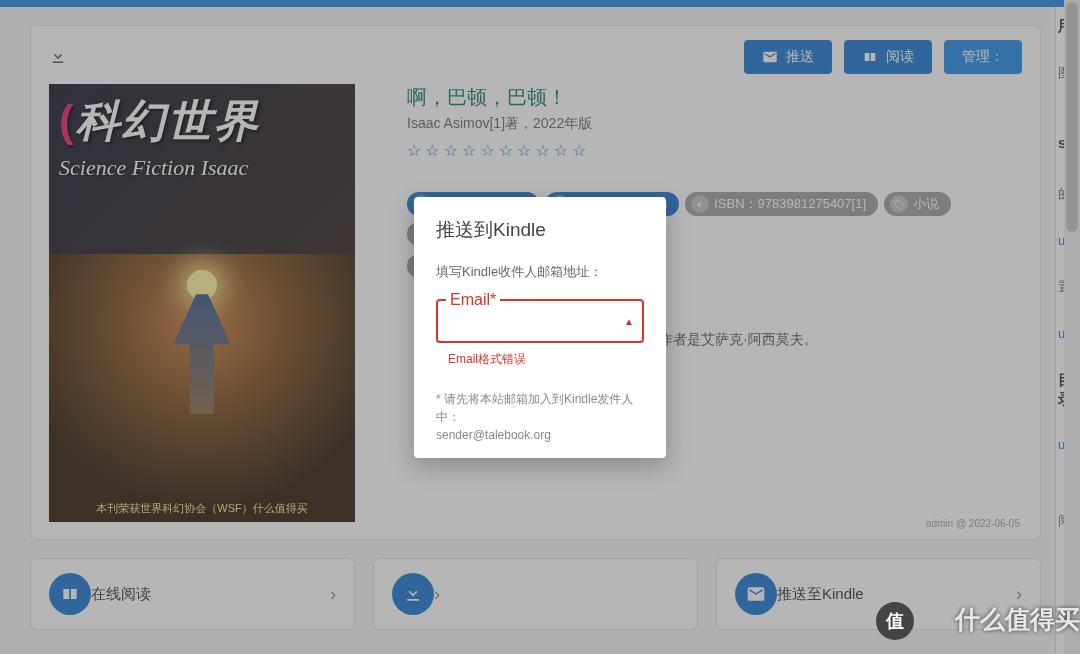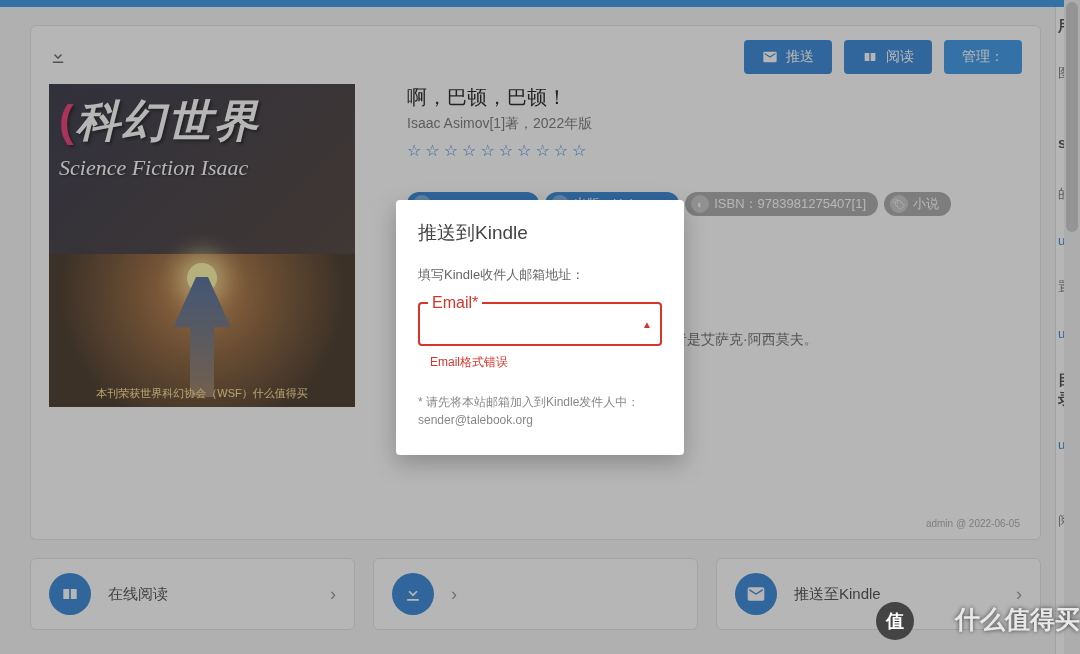--- a/index.html
+++ b/index.html
@@ -18,54 +18,54 @@
   .card { background: #fff; border: 1px solid #e0e0e0; border-radius: 6px; padding: 14px 18px 10px 18px; position: relative; min-height: 515px; }
 
   .top-row { display: flex; justify-content: space-between; align-items: center; margin-bottom: 10px; }
   .dl-icon { color: #555; }
 
   .action-btns { display: flex; gap: 12px; }
   .btn { background: #1976d2; color: #fff; border: none; border-radius: 4px; padding: 8px 18px; font-size: 14px; display: flex; align-items: center; gap: 8px; cursor: pointer; }
   .btn.light { background: #1e88e5; }
 
   .body-row { display: flex; gap: 52px; }
-  .cover { width: 306px; height: 323px; background: linear-gradient(135deg,#1a1a2e,#3d2a1a); position: relative; overflow: hidden; flex-shrink: 0; }
+  .cover { width: 306px; height: 438px; background: linear-gradient(135deg,#1a1a2e,#3d2a1a); position: relative; overflow: hidden; flex-shrink: 0; }
   .cover-title { position: absolute; top: 8px; left: 10px; right: 10px; }
   .cover-cn { color: #fff; font-size: 44px; font-weight: 900; font-style: italic; letter-spacing: 2px; text-shadow: 2px 2px 3px #000; }
   .cover-cn::before { content: "("; color: #e91e63; font-style: normal; }
   .cover-en { color: #fff; font-size: 22px; font-style: italic; font-family: serif; text-shadow: 1px 1px 2px #000; margin-top: 4px; }
   .cover-sup { position: absolute; right: 10px; top: 170px; color: #fff; font-size: 13px; }
   .cover-art { position: absolute; top: 170px; left: 0; right: 0; bottom: 0; background: radial-gradient(circle at 50% 25%, #c97d3a 0%, #7a4a1d 35%, #2c1a0a 75%); }
   .cover-art::before { content: ""; position: absolute; left: 50%; top: 6%; transform: translateX(-50%); width: 30px; height: 30px; background: #fff59d; border-radius: 50%; box-shadow: 0 0 22px 10px rgba(255,240,150,.7); }
   .cover-art::after { content: ""; position: absolute; left: 50%; top: 15%; transform: translateX(-50%); width: 60px; height: 120px; background: linear-gradient(#3a5a8f,#8a6a4a); clip-path: polygon(40% 0,60% 0,98% 42%,70% 42%,70% 100%,30% 100%,30% 42%,2% 42%); }
   .cover-foot { position: absolute; bottom: 6px; left: 0; right: 0; text-align: center; color: #ffe082; font-size: 11px; }
 
   .info { flex: 1; }
-  .book-title { font-size: 20px; font-weight: 500; color: #000000; margin-bottom: 4px; }
+  .book-title { font-size: 20px; font-weight: 500; color: #0f766e; margin-bottom: 4px; }
   .subtitle { font-size: 14px; color: #666; margin-bottom: 8px; }
   .stars { color: #1976d2; font-size: 16px; letter-spacing: 4px; margin-bottom: 32px; }
 
   .chips { display: flex; flex-wrap: wrap; gap: 6px; margin-bottom: 8px; }
   .chip { display: inline-flex; align-items: center; gap: 5px; border-radius: 14px; padding: 3px 12px 3px 6px; font-size: 13px; color: #fff; }
   .chip .ci { width: 18px; height: 18px; border-radius: 50%; background: rgba(255,255,255,.35); display: inline-flex; align-items: center; justify-content: center; font-size: 11px; }
   .chip.blue { background: #1976d2; }
   .chip.grey { background: #9e9e9e; }
 
   .desc { font-size: 14px; color: #555; margin-top: 50px; line-height: 1.6; }
 
   .footer-meta { position: absolute; bottom: 10px; right: 20px; font-size: 10px; color: #9e9e9e; }
 
   .bottom-actions { display: flex; gap: 18px; margin-top: 18px; }
-  .action-card { flex: 1; background: #fff; border: 1px solid #e0e0e0; border-radius: 6px; padding: 14px 18px; display: flex; align-items: center; gap: 17px; cursor: pointer; }
+  .action-card { flex: 1; background: #fff; border: 1px solid #e0e0e0; border-radius: 6px; padding: 14px 18px; display: flex; align-items: center; gap: 0; cursor: pointer; }
   .action-card .circ { width: 42px; height: 42px; border-radius: 50%; background: #1976d2; color: #fff; display: flex; align-items: center; justify-content: center; }
   .action-card .lbl { flex: 1; font-size: 15px; color: #333; }
   .action-card .arrow { color: #888; font-size: 18px; }
 
   .overlay { position: fixed; inset: 0; background: rgba(80,80,80,.42); display: flex; align-items: center; justify-content: center; }
-  .dialog { background: #fff; border-radius: 4px; width: 288px; box-shadow: 0 8px 24px rgba(0,0,0,.25); padding: 20px 22px 26px; }
+  .dialog { background: #fff; border-radius: 4px; width: 252px; box-shadow: 0 8px 24px rgba(0,0,0,.25); padding: 20px 22px 14px; }
   .dlg-title { font-size: 19px; color: #444; margin-bottom: 20px; }
   .dlg-sub { font-size: 13px; color: #666; margin-bottom: 18px; }
   .field { position: relative; margin-bottom: 4px; }
   .field input { width: 100%; border: 2px solid #d5352b; border-radius: 4px; padding: 12px 30px 12px 10px; font-size: 14px; outline: none; }
   .field .flabel { position: absolute; top: -8px; left: 10px; background: #fff; padding: 0 4px; font-size: 16px; color: #d5352b; }
   .field .caret { position: absolute; right: 10px; top: 50%; transform: translateY(-50%); color: #d5352b; font-size: 10px; }
   .field-err { font-size: 12px; color: #d5352b; padding: 4px 0 0 12px; }
   .dlg-note { font-size: 12px; color: #888; line-height: 1.5; margin-top: 22px; }
   .dlg-actions { display: flex; justify-content: space-between; margin-top: 38px; }
   .dlg-btn { background: none; border: none; font-size: 15px; cursor: pointer; padding: 6px 8px; }

